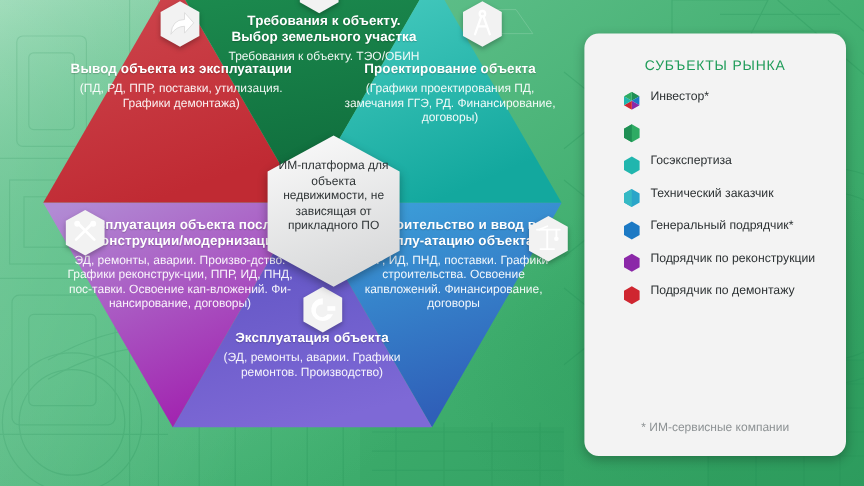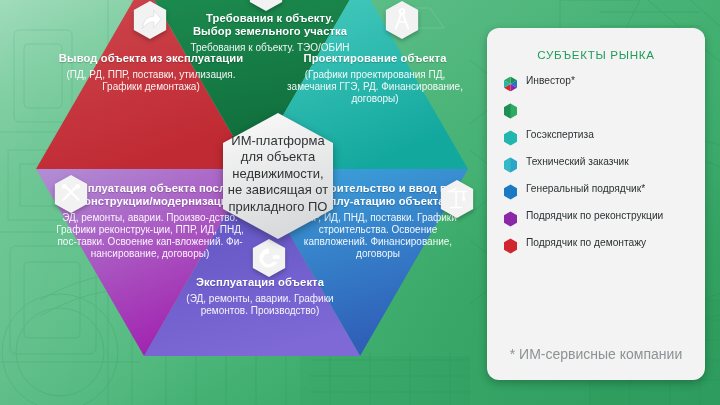--- a/index.html
+++ b/index.html
@@ -106,21 +106,21 @@
     height: 130px;
     filter: drop-shadow(0 3px 4px rgba(0,0,0,.32));
   }
   .center-hex svg { position: absolute; inset: 0; width: 100%; height: 100%; }
   .center-text {
     position: absolute;
     left: 8px;
     right: 8px;
     top: 22px;
     text-align: center;
-    font-size: 13px;
+    font-size: 10px;
     line-height: 1.26;
     color: #2f3436;
     font-weight: 500;
   }
 
   
   .legend {
     position: absolute;
     left: 487px;
     top: 28px;
@@ -133,21 +133,21 @@
   .legend-title {
     text-align: center;
     color: #1f9c59;
     font-weight: normal;
     font-size: 11.6px;
     letter-spacing: .7px;
     padding: 20px 10px 0 10px;
   }
   .legend-list {
     margin: 14px 0 0 0;
-    padding: 0 10px 0 16px;
+    padding: 0 10px 0 32px;
   }
   .legend-item {
     display: flex;
     align-items: flex-start;
     margin-bottom: 10px;
   }
   .legend-hex {
     flex: 0 0 auto;
     width: 15px;
     height: 16px;
@@ -159,21 +159,21 @@
     font-size: 10.2px;
     color: #2c3133;
     line-height: 1.22;
     font-weight: 500;
   }
   .legend-note {
     position: absolute;
     left: 0; right: 0;
     bottom: 18px;
     text-align: center;
-    font-size: 14px;
+    font-size: 10px;
     color: #8d9294;
   }
 </style>
 </head>
 <body>
 
 <div id="root">
 
   <div class="bg"></div>
   <svg class="bg-lines" width="720" height="405" viewBox="0 0 720 405">

